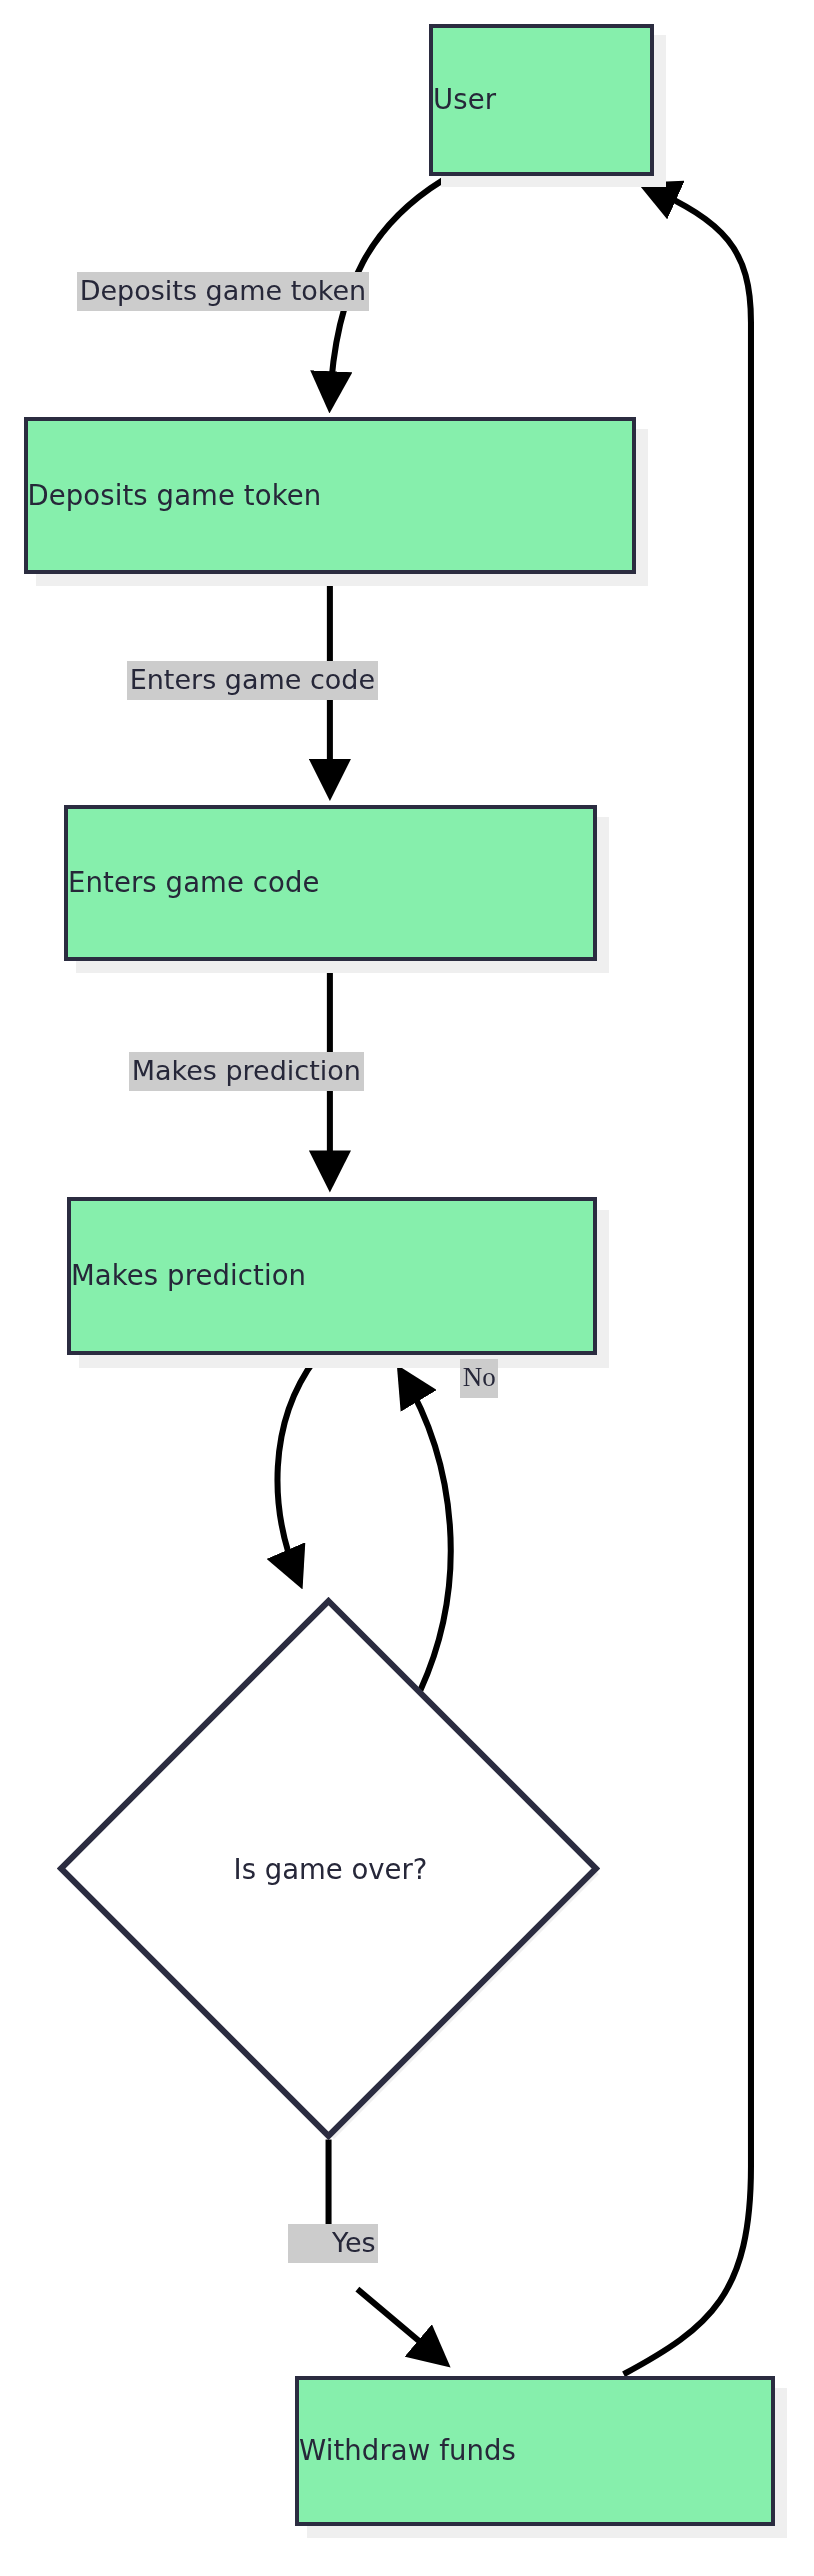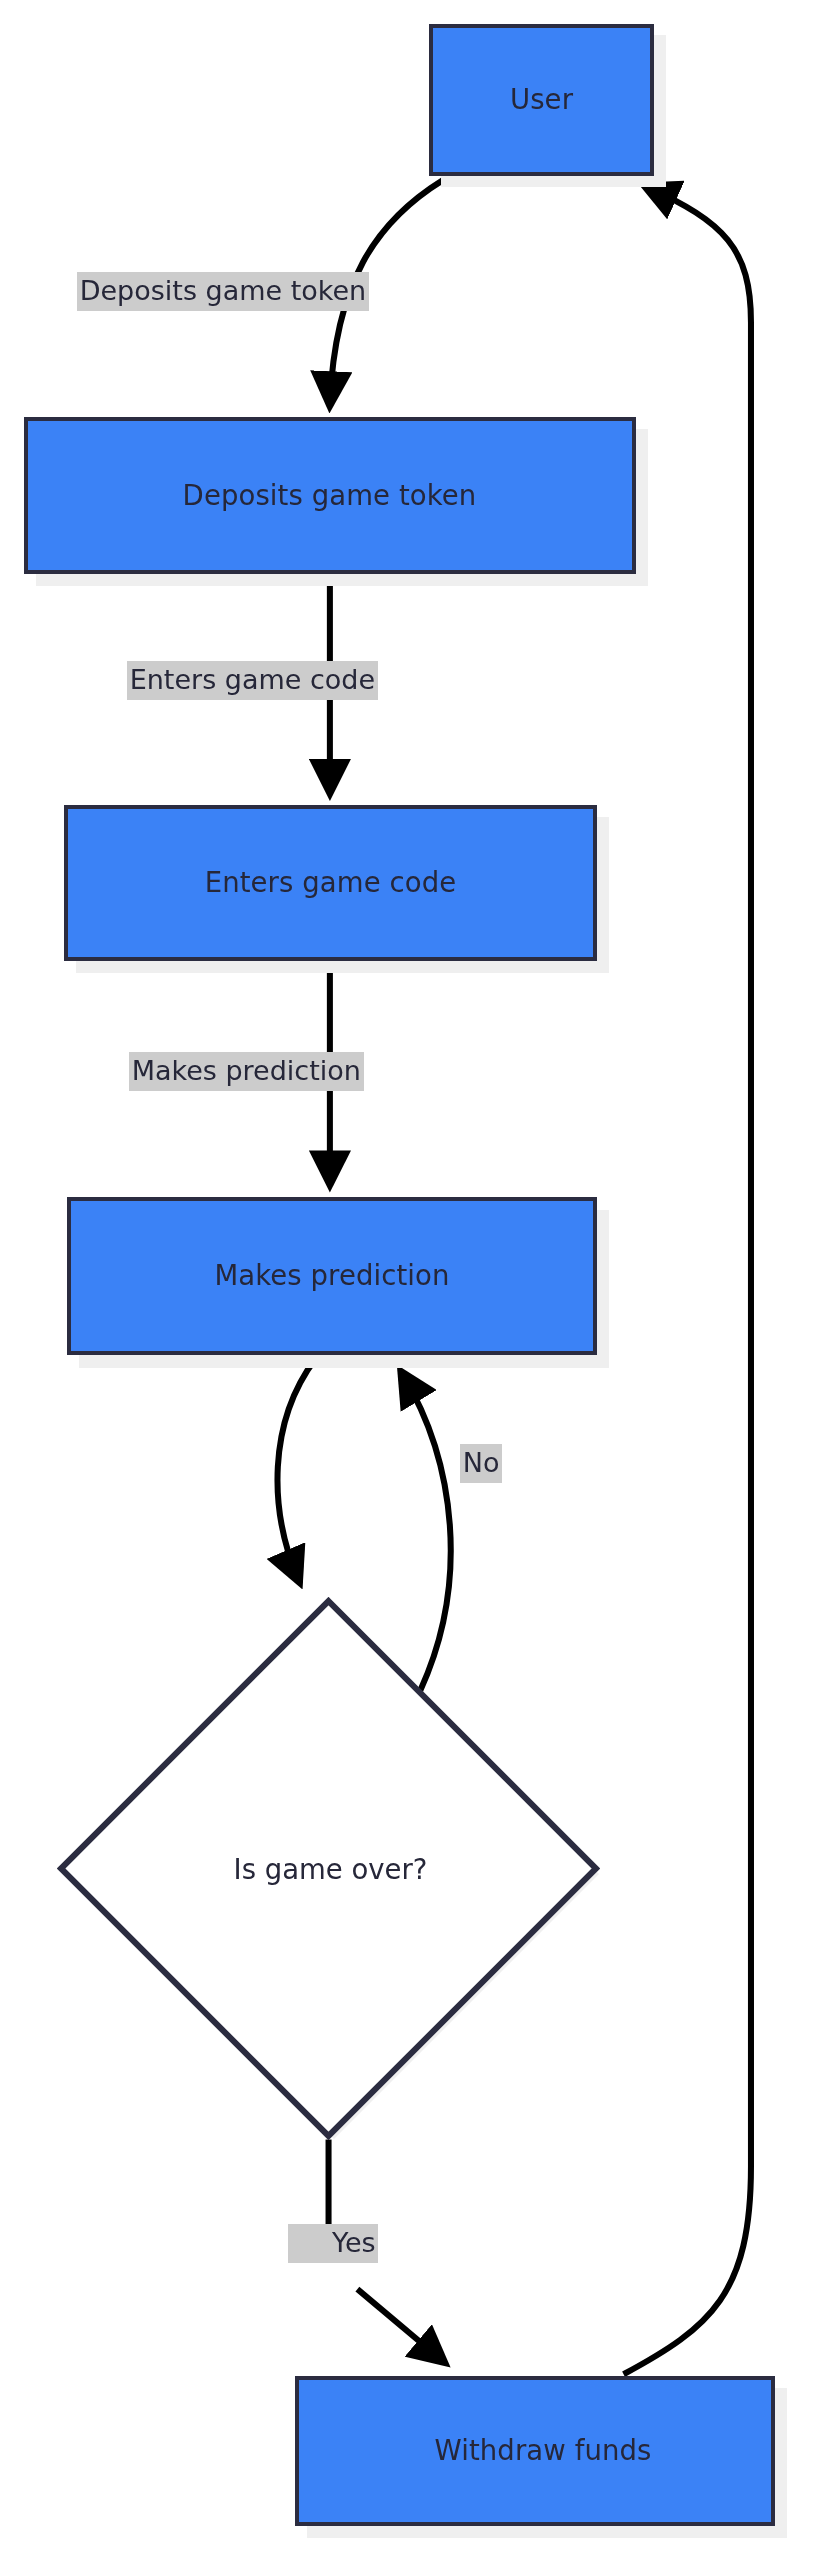--- a/index.html
+++ b/index.html
@@ -23,25 +23,25 @@
     left: 0;
     top: 0;
     width: 814px;
     height: 2576px;
     pointer-events: none;
   }
   
   .node {
     position: absolute;
     box-sizing: border-box;
-    background: #3b82f6;
+    background: #86efac;
     border: 4px solid #2b2c40;
     display: flex;
     align-items: center;
-    justify-content: center;
+    justify-content: flex-start;
     text-align: center;
     color: #222436;
     z-index: 3;
   }
   .node .label {
     font-family: "DejaVu Sans", sans-serif;
     font-size: 27.5px;
     line-height: 1.15;
     color: #262739;
     letter-spacing: 0.1px;
@@ -153,28 +153,28 @@
     <span class="label">Makes prediction</span>
   </div>
 
   <svg class="diamond-wrap" style="left:57px; top:1597px;" width="543" height="543" viewBox="0 0 810 810" xmlns="http://www.w3.org/2000/svg">
     <polygon points="405,6 804,405 405,804 6,405" fill="#ffffff" stroke="#2b2c40" stroke-width="9"></polygon>
   </svg>
   <div class="diamond-text" style="left:59px; top:1597px; width:543px; height:543px;">
     <span class="label">Is game over?</span>
   </div>
 
-  <div class="node" style="left:295px; top:2376px; width:480px; height:150px;padding-left:16px;">
+  <div class="node" style="left:295px; top:2376px; width:480px; height:150px;">
     <span class="label">Withdraw funds</span>
   </div>
 
   <div class="edge-label" style="left:77px; top:272px;">Deposits game token</div>
 
   <div class="edge-label" style="left:127px; top:661px;">Enters game code</div>
 
   <div class="edge-label" style="left:129px; top:1052px;">Makes prediction</div>
 
-  <div class="edge-label" style="left:460px; top:1444px;">No</div>
+  <div class="edge-label" style="left:460px; top:1359px;font-family:Liberation Serif, serif;">No</div>
 
   <div class="edge-label" style="left:288px; top:2224px;padding-left:44px;">Yes</div>
 
 </div>
 
 
 </body></html>

